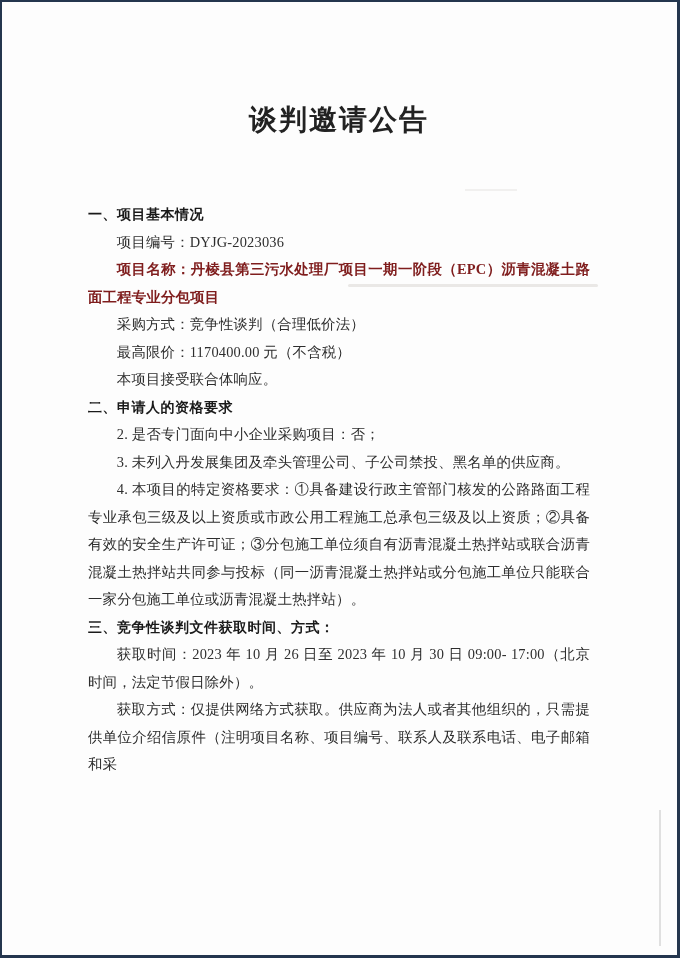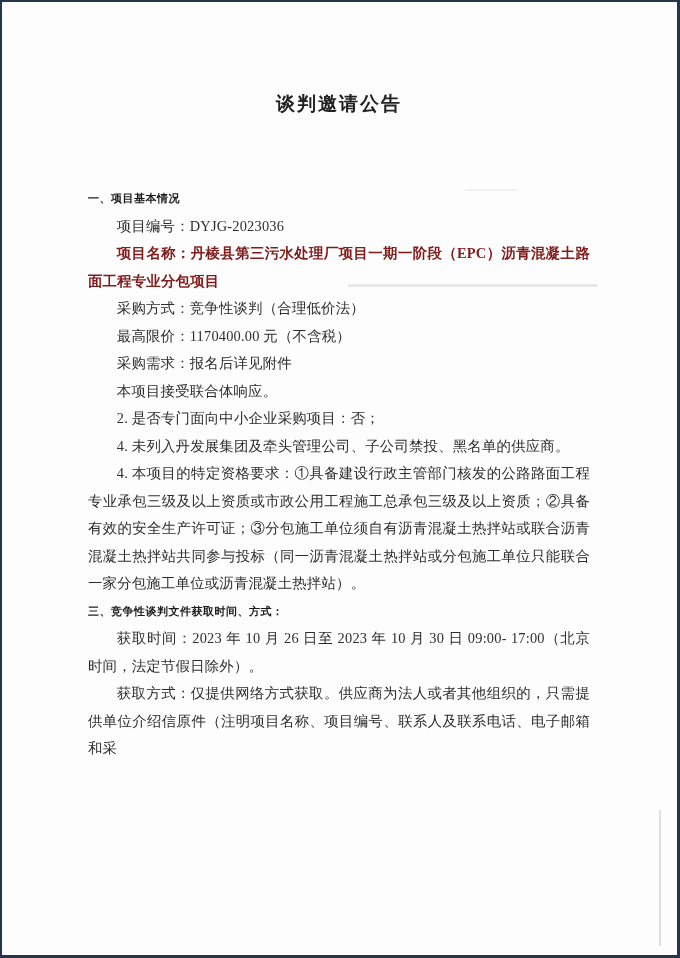--- a/index.html
+++ b/index.html
@@ -25,25 +25,25 @@
     z-index: 5;
   }
 
   
   .artifact { position: absolute; pointer-events: none; }
   .streak-1 { left: 348px; top: 284px; width: 250px; height: 3px; background: #eae8e6; border-radius: 2px; }
   .streak-2 { left: 465px; top: 189px; width: 52px; height: 2px; background: #f1f0ef; }
   .band-right { left: 659px; top: 810px; width: 2px; height: 136px; background: #e0e0e0; }
 
   .doc-title {
-    margin: 10px 0 0 88px;
-    padding-top: 81px;
+    margin: 0 0 0 88px;
+    padding-top: 107px;
     width: 502px;
     text-align: center;
-    font-size: 19px;
+    font-size: 28px;
     line-height: 26px;
     font-weight: 700;
     letter-spacing: 2px;
     color: #222222;
   }
 
   .doc-body {
     margin: 68px 0 0 88px;
     width: 502px;
     font-size: 14.4px;
@@ -56,21 +56,21 @@
     margin: 0;
     text-indent: 2em;
     text-align: justify;
     text-justify: inter-ideograph;
   }
 
   .doc-body p.heading {
     text-indent: 0;
     font-weight: 700;
     color: #1a1a1a;
-    font-size: 11px;
+    font-size: 14px;
     font-family: "Liberation Sans", "DejaVu Sans", sans-serif;
     letter-spacing: 0.5px;
   }
 
   .doc-body p.bold { font-weight: 700; color: #7f1d1d; }
 </style>
 </head>
 <body>
 
 <div class="page">
@@ -82,25 +82,25 @@
 
   <h1 class="doc-title">谈判邀请公告</h1>
 
   <div class="doc-body">
 
     <p class="heading">一、项目基本情况</p>
     <p>项目编号：DYJG-2023036</p>
     <p class="bold">项目名称：丹棱县第三污水处理厂项目一期一阶段（EPC）沥青混凝土路面工程专业分包项目</p>
     <p>采购方式：竞争性谈判（合理低价法）</p>
     <p>最高限价：1170400.00 元（不含税）</p>
-    <p>采购需求：报名后详见附件</p>
     <p>本项目接受联合体响应。</p>
 
+    <p class="heading">二、申请人的资格要求</p>
     <p>2. 是否专门面向中小企业采购项目：否；</p>
-    <p>4. 未列入丹发展集团及牵头管理公司、子公司禁投、黑名单的供应商。</p>
+    <p>3. 未列入丹发展集团及牵头管理公司、子公司禁投、黑名单的供应商。</p>
     <p>4. 本项目的特定资格要求：①具备建设行政主管部门核发的公路路面工程专业承包三级及以上资质或市政公用工程施工总承包三级及以上资质；②具备有效的安全生产许可证；③分包施工单位须自有沥青混凝土热拌站或联合沥青混凝土热拌站共同参与投标（同一沥青混凝土热拌站或分包施工单位只能联合一家分包施工单位或沥青混凝土热拌站）。</p>
 
     <p class="heading">三、竞争性谈判文件获取时间、方式：</p>
     <p>获取时间：2023 年 10 月 26 日至 2023 年 10 月 30 日 09:00- 17:00（北京时间，法定节假日除外）。</p>
     <p>获取方式：仅提供网络方式获取。供应商为法人或者其他组织的，只需提供单位介绍信原件（注明项目名称、项目编号、联系人及联系电话、电子邮箱和采</p>
 
   </div>
 </div>
 
 </body></html>

